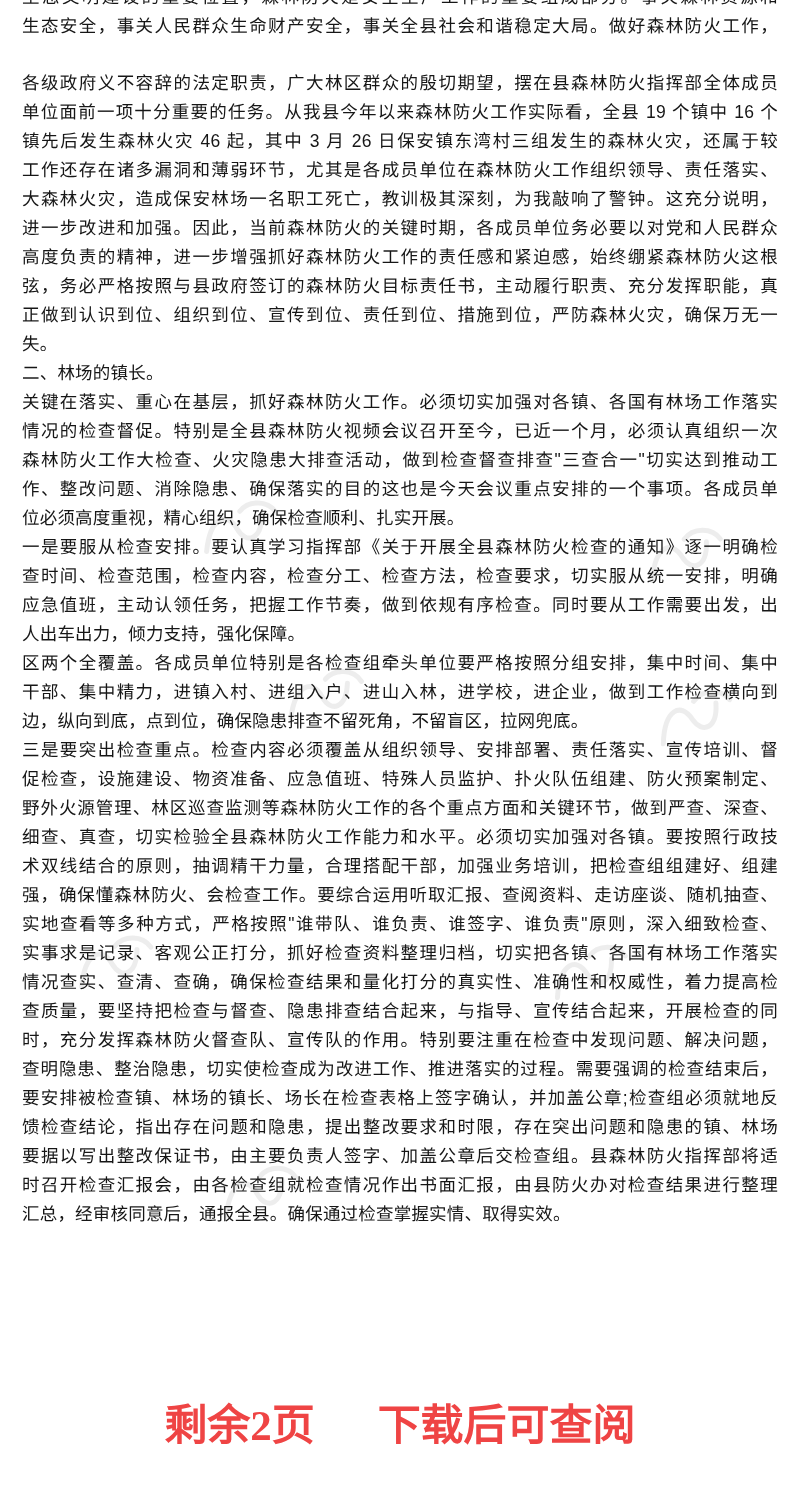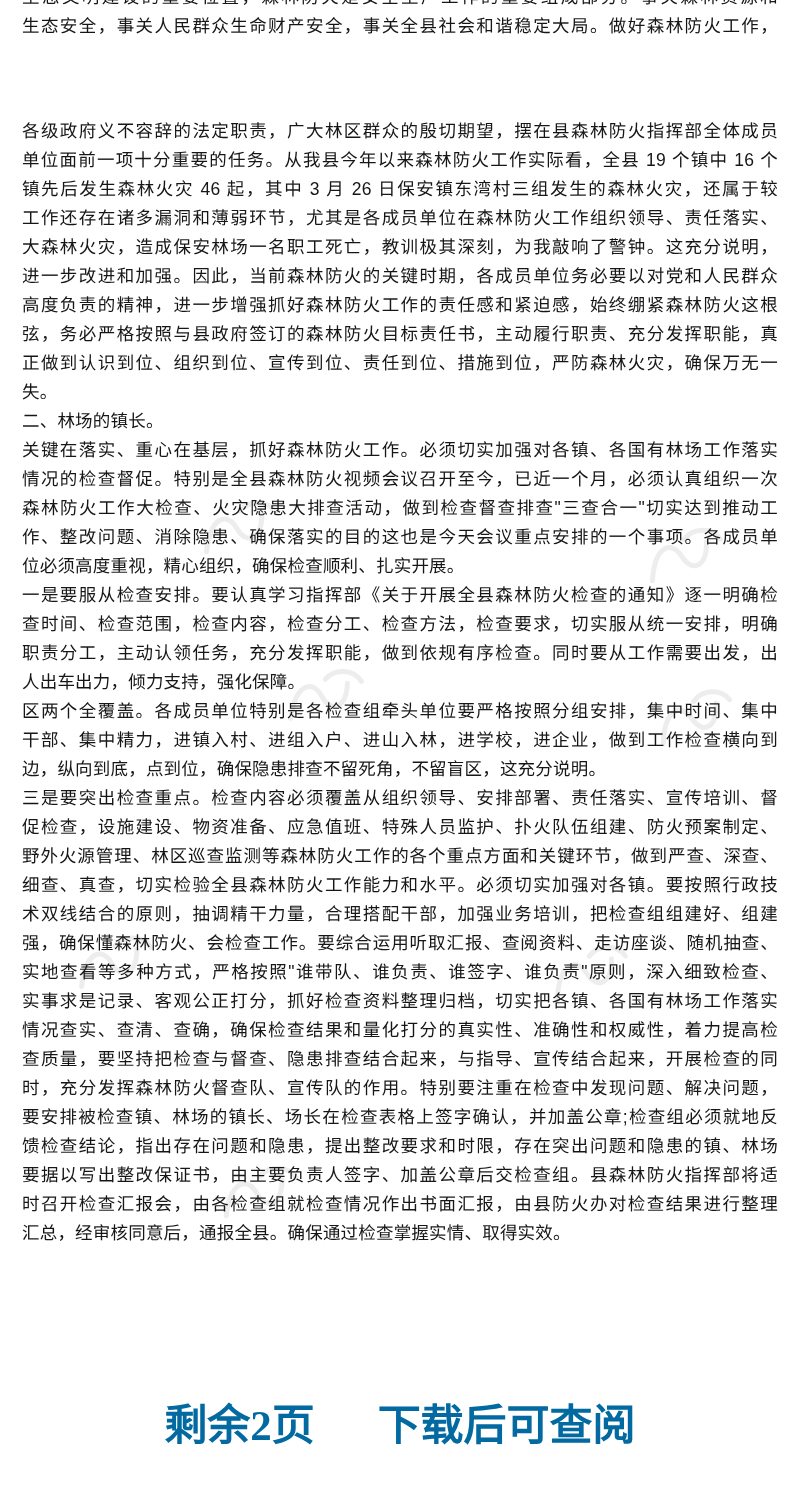--- a/index.html
+++ b/index.html
@@ -21,21 +21,21 @@
   .line {
     height: 29px;
     line-height: 29px;
     font-size: 17.5px;
     overflow: hidden;
     text-align: justify;
     text-align-last: left;
     letter-spacing: 0.2px;
   }
   .line.full { text-align-last: justify; }
-  .line.gap-after { margin-bottom: 76px; }
+  .line.gap-after { margin-bottom: 28px; }
   .footer {
     position: absolute;
     left: 0; right: 0;
     top: 1390px;
     text-align: center;
     font-weight: 700;
     font-size: 43px;
     font-family: "Liberation Serif", serif;
     white-space: nowrap;
   }
@@ -103,41 +103,42 @@
       <div class="line full">正做到认识到位、组织到位、宣传到位、责任到位、措施到位，严防森林火灾，确保万无一</div>
       <div class="line">失。</div>
       <div class="line">二、林场的镇长。</div>
       <div class="line full">关键在落实、重心在基层，抓好森林防火工作。必须切实加强对各镇、各国有林场工作落实</div>
       <div class="line full">情况的检查督促。特别是全县森林防火视频会议召开至今，已近一个月，必须认真组织一次</div>
       <div class="line full">森林防火工作大检查、火灾隐患大排查活动，做到检查督查排查"三查合一"切实达到推动工</div>
       <div class="line full">作、整改问题、消除隐患、确保落实的目的这也是今天会议重点安排的一个事项。各成员单</div>
       <div class="line">位必须高度重视，精心组织，确保检查顺利、扎实开展。</div>
       <div class="line full">一是要服从检查安排。要认真学习指挥部《关于开展全县森林防火检查的通知》逐一明确检</div>
       <div class="line full">查时间、检查范围，检查内容，检查分工、检查方法，检查要求，切实服从统一安排，明确</div>
-      <div class="line full">职责分工，主动认领任务，充分发挥职能，做到依规有序检查。同时要从工作需要出发，出</div>
+      <div class="line full">应急值班，主动认领任务，把握工作节奏，做到依规有序检查。同时要从工作需要出发，出</div>
       <div class="line">人出车出力，倾力支持，强化保障。</div>
       <div class="line full">区两个全覆盖。各成员单位特别是各检查组牵头单位要严格按照分组安排，集中时间、集中</div>
       <div class="line full">干部、集中精力，进镇入村、进组入户、进山入林，进学校，进企业，做到工作检查横向到</div>
-      <div class="line">边，纵向到底，点到位，确保隐患排查不留死角，不留盲区，这充分说明。</div>
+      <div class="line">边，纵向到底，点到位，确保隐患排查不留死角，不留盲区，拉网兜底。</div>
       <div class="line full">三是要突出检查重点。检查内容必须覆盖从组织领导、安排部署、责任落实、宣传培训、督</div>
       <div class="line full">促检查，设施建设、物资准备、应急值班、特殊人员监护、扑火队伍组建、防火预案制定、</div>
       <div class="line full">野外火源管理、林区巡查监测等森林防火工作的各个重点方面和关键环节，做到严查、深查、</div>
       <div class="line full">细查、真查，切实检验全县森林防火工作能力和水平。必须切实加强对各镇。要按照行政技</div>
       <div class="line full">术双线结合的原则，抽调精干力量，合理搭配干部，加强业务培训，把检查组组建好、组建</div>
       <div class="line full">强，确保懂森林防火、会检查工作。要综合运用听取汇报、查阅资料、走访座谈、随机抽查、</div>
       <div class="line full">实地查看等多种方式，严格按照"谁带队、谁负责、谁签字、谁负责"原则，深入细致检查、</div>
       <div class="line full">实事求是记录、客观公正打分，抓好检查资料整理归档，切实把各镇、各国有林场工作落实</div>
       <div class="line full">情况查实、查清、查确，确保检查结果和量化打分的真实性、准确性和权威性，着力提高检</div>
       <div class="line full">查质量，要坚持把检查与督查、隐患排查结合起来，与指导、宣传结合起来，开展检查的同</div>
       <div class="line full">时，充分发挥森林防火督查队、宣传队的作用。特别要注重在检查中发现问题、解决问题，</div>
+      <div class="line full">查明隐患、整治隐患，切实使检查成为改进工作、推进落实的过程。需要强调的检查结束后，</div>
       <div class="line full">要安排被检查镇、林场的镇长、场长在检查表格上签字确认，并加盖公章;检查组必须就地反</div>
       <div class="line full">馈检查结论，指出存在问题和隐患，提出整改要求和时限，存在突出问题和隐患的镇、林场</div>
       <div class="line full">要据以写出整改保证书，由主要负责人签字、加盖公章后交检查组。县森林防火指挥部将适</div>
       <div class="line full">时召开检查汇报会，由各检查组就检查情况作出书面汇报，由县防火办对检查结果进行整理</div>
       <div class="line">汇总，经审核同意后，通报全县。确保通过检查掌握实情、取得实效。</div>
     </div>
 
-  <div class="footer" style="color: #0369a1;">
+  <div class="footer" style="color: #ef4444;">
     <span class="seg">剩余2页</span>
     <span class="seg">下载后可查阅</span>
   </div>
 
 </div>
 
 </body></html>

